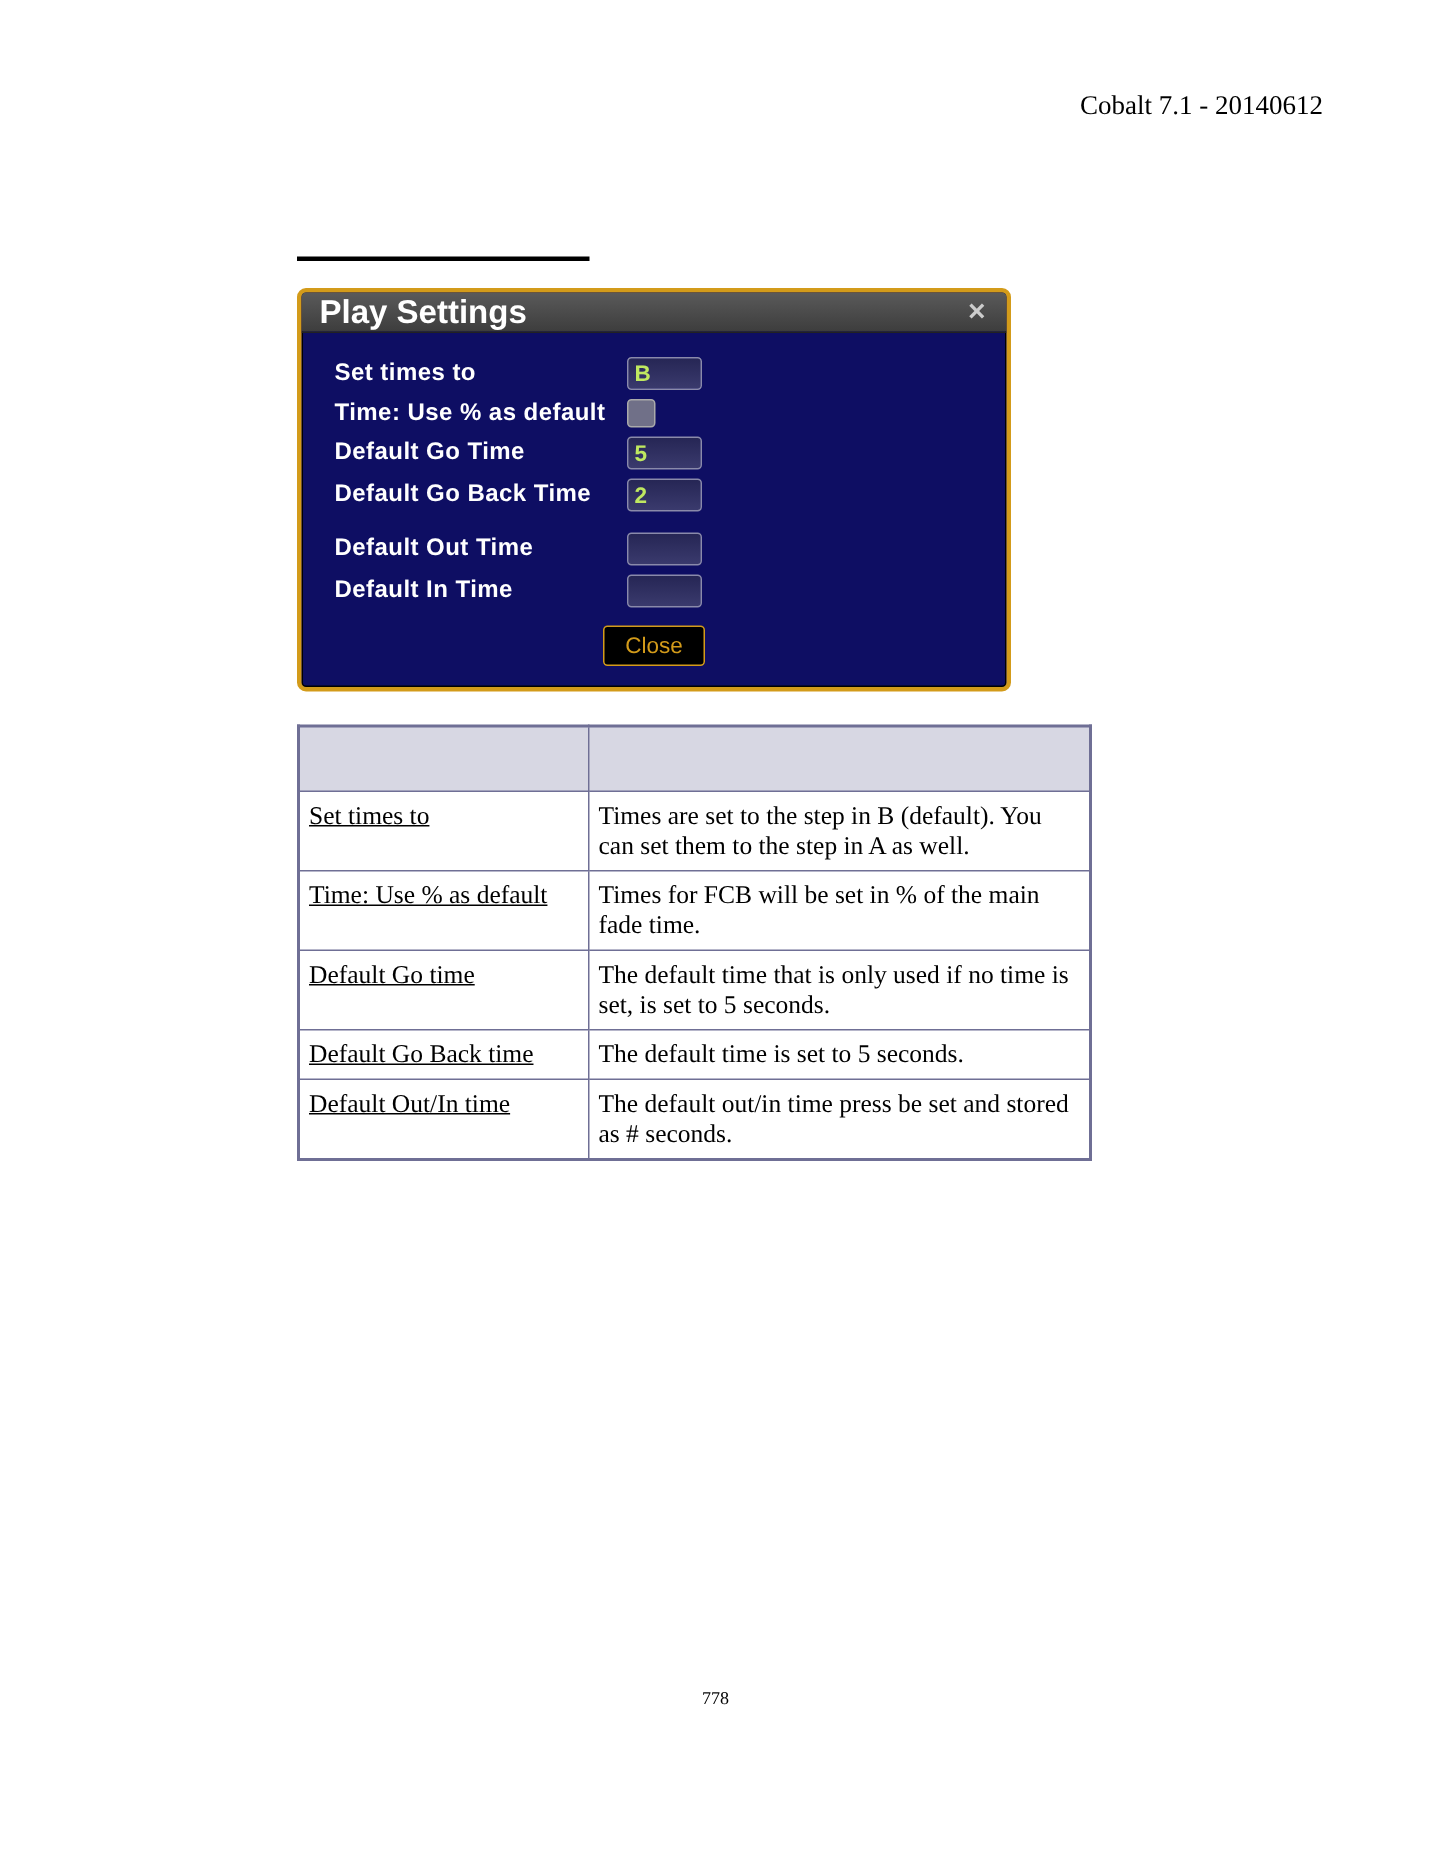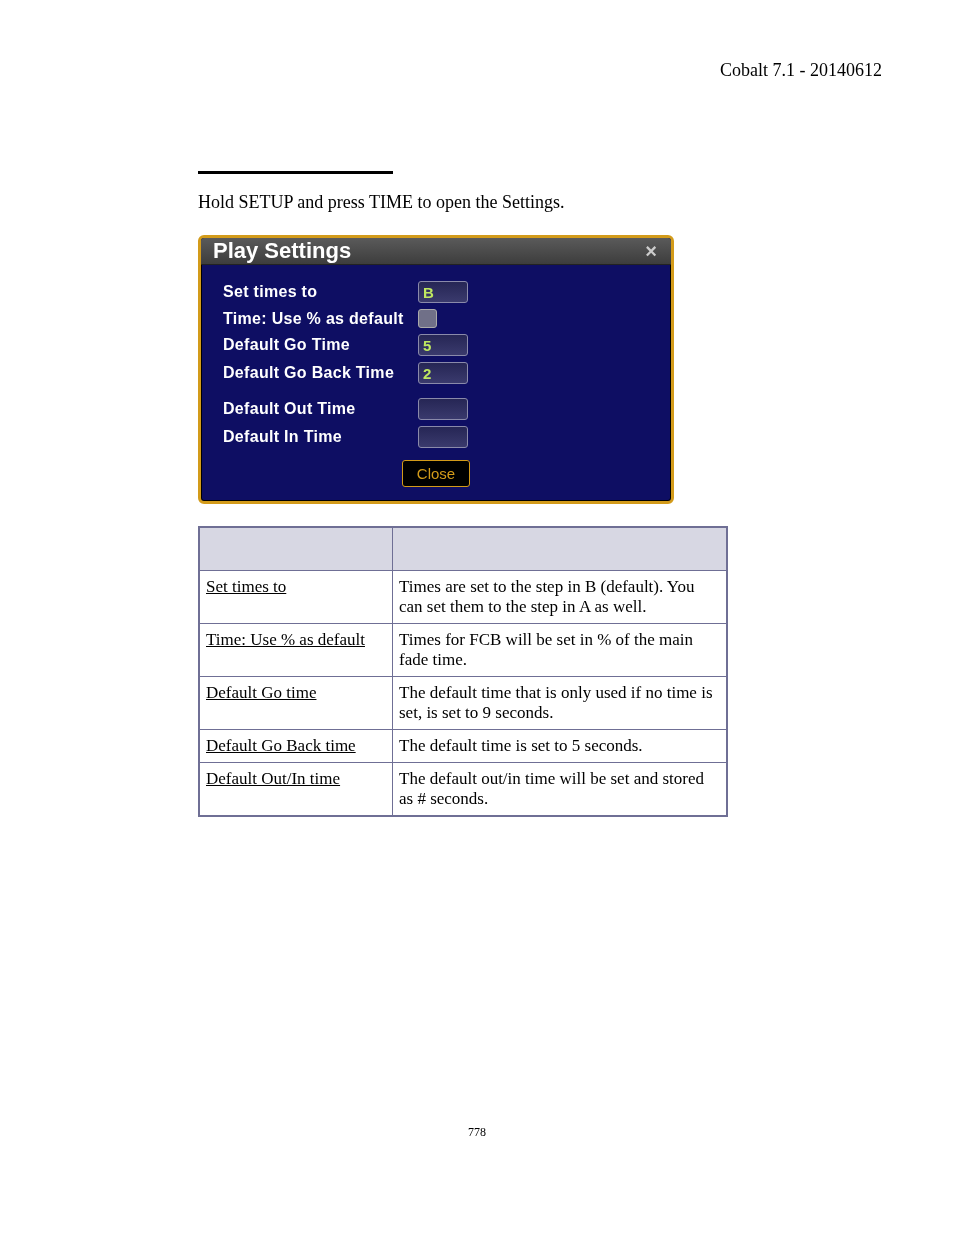--- a/index.html
+++ b/index.html
@@ -149,21 +149,20 @@
 </head>
 <body>
 
 <div class="page">
 
   <div class="header-version">Cobalt 7.1 - 20140612</div>
 
   <hr class="hr-thick">
 
   <div class="content">
-    <div class="intro">Hold SETUP and press TIME to open the Settings.</div>
 
     <div class="dialog">
       <div class="dialog-title">
         <span>Play Settings</span>
         <span class="dialog-close">×</span>
       </div>
       <div class="dialog-body">
 
         <div class="form-row">
           <span class="form-label">Set times to</span>
@@ -212,28 +211,28 @@
         <tr>
           <td class="row-label">Set times to</td>
           <td>Times are set to the step in B (default). You can set them to the step in A as well.</td>
         </tr>
         <tr>
           <td class="row-label">Time: Use % as default</td>
           <td>Times for FCB will be set in % of the main fade time.</td>
         </tr>
         <tr>
           <td class="row-label">Default Go time</td>
-          <td>The default time that is only used if no time is set, is set to 9 seconds.</td>
+          <td>The default time that is only used if no time is set, is set to 5 seconds.</td>
         </tr>
         <tr>
           <td class="row-label">Default Go Back time</td>
           <td>The default time is set to 5 seconds.</td>
         </tr>
         <tr>
           <td class="row-label">Default Out/In time</td>
-          <td>The default out/in time will be set and stored as # seconds.</td>
+          <td>The default out/in time press be set and stored as # seconds.</td>
         </tr>
       </tbody>
     </table>
   </div>
 
   <div class="page-number">778</div>
 </div>
 
 </body></html>

